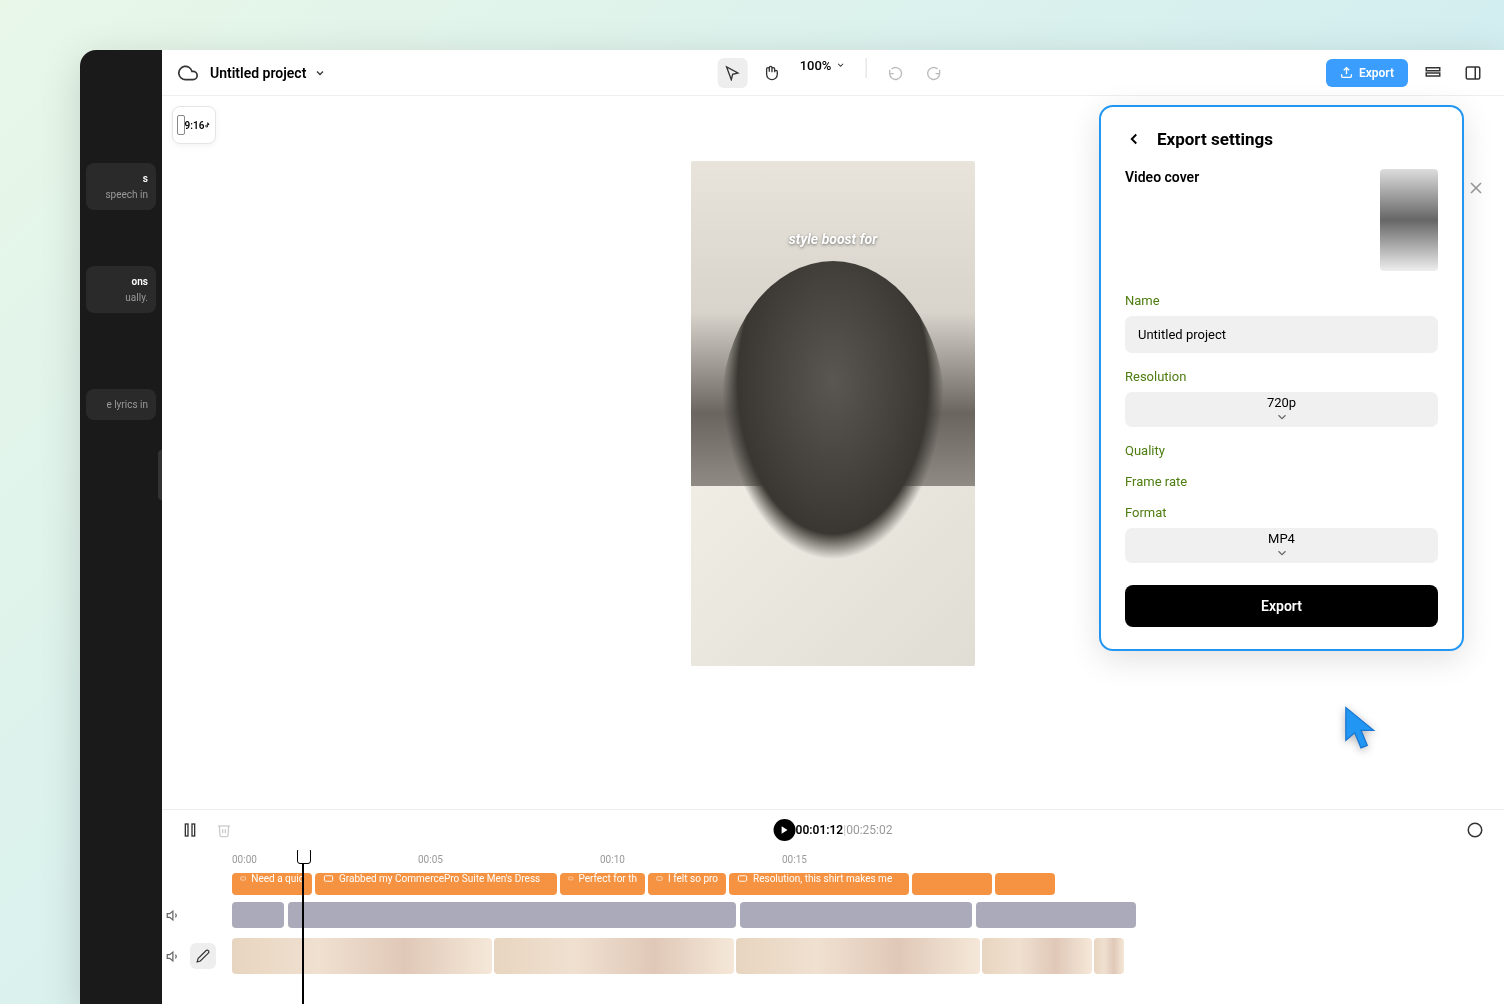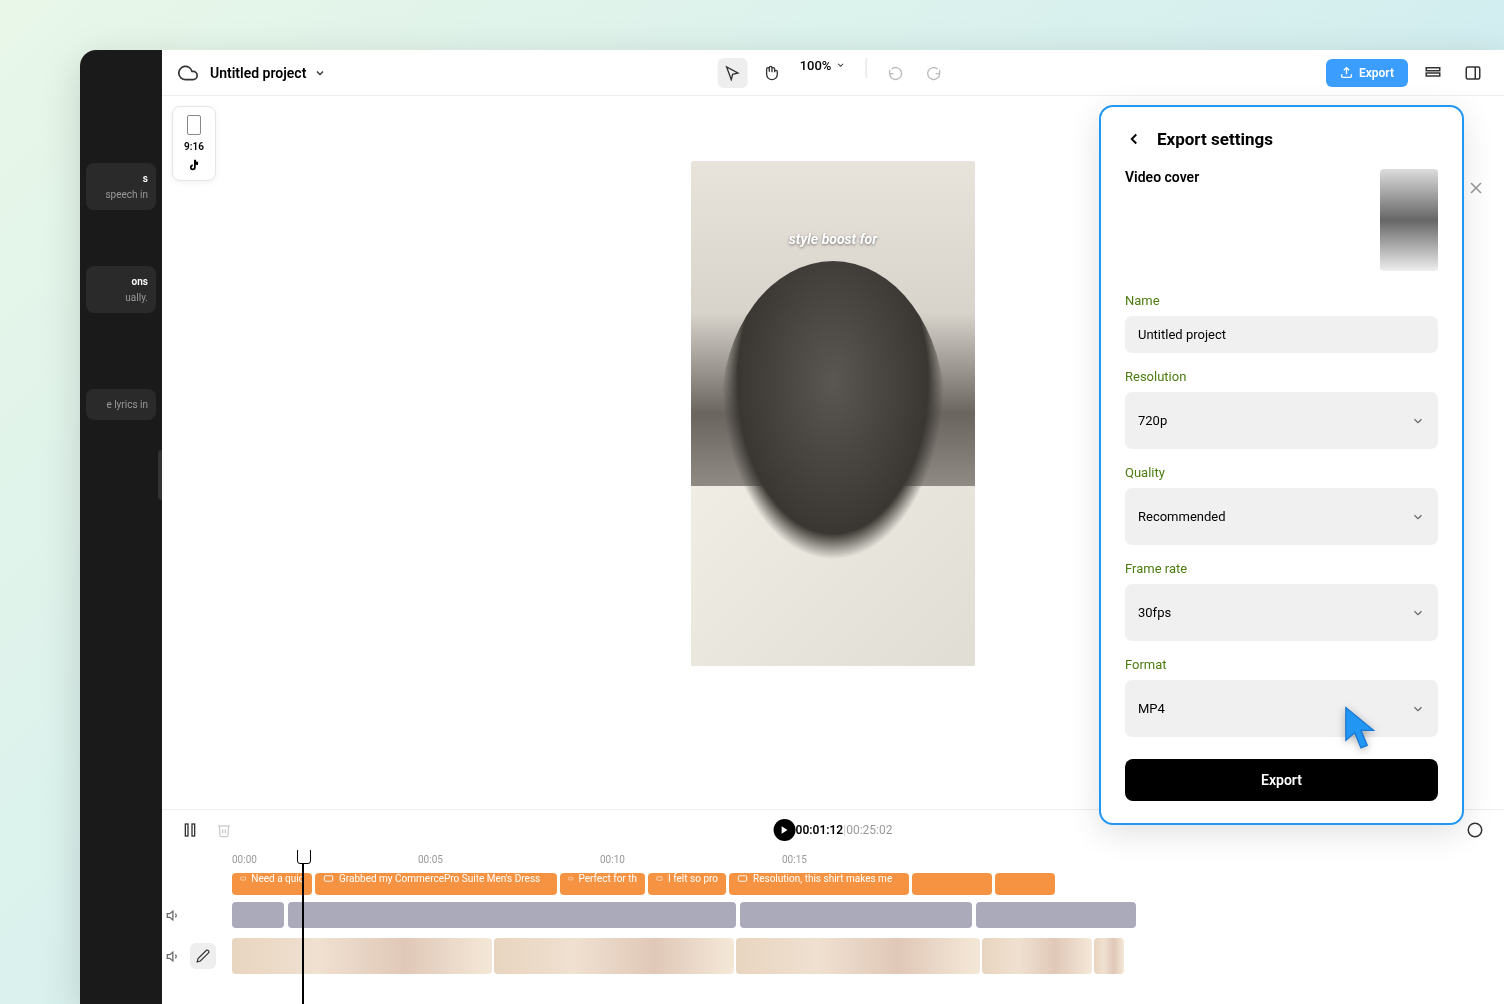--- a/index.html
+++ b/index.html
@@ -19,21 +19,21 @@
     .project-name { font-weight: 600; font-size: 14px; display: flex; align-items: center; gap: 8px; }
     .top-center { position: absolute; left: 50%; transform: translateX(-50%); display: flex; align-items: flex-start; gap: 8px; }
     .tool-btn { width: 30px; height: 30px; border-radius: 6px; display: flex; align-items: center; justify-content: center; cursor: pointer; }
     .tool-btn.active { background: #eee; }
     .zoom-text { font-size: 13px; font-weight: 500; display: flex; align-items: center; gap: 4px; padding: 0 6px; }
     .divider-v { width: 1px; height: 20px; background: #ddd; margin: 0 6px; }
     .top-right { margin-left: auto; display: flex; align-items: center; gap: 10px; }
     .export-btn { background: #3b9eff; color: #fff; border: none; padding: 7px 14px; border-radius: 6px; font-size: 12px; font-weight: 600; display: flex; align-items: center; gap: 6px; cursor: pointer; }
     
     .canvas-area { flex: 1; background: #fff; position: relative; display: flex; justify-content: center; padding-top: 65px; }
-    .aspect-chip { position: absolute; left: 10px; top: 10px; width: 44px; background: #fff; border: 1px solid #e5e5e5; border-radius: 8px; padding: 8px 4px; display: flex; flex-direction: column; align-items: center; gap: 6px; box-shadow: 0 2px 6px rgba(0,0,0,0.05); }
+    .aspect-chip { position: absolute; left: 10px; top: 10px; width: 44px; background: #fff; border: 1px solid #e5e5e5; border-radius: 8px; padding: 8px 4px; display: flex; flex-direction: row; align-items: center; box-shadow: 0 2px 6px rgba(0,0,0,0.05); }
     .aspect-rect { width: 14px; height: 20px; border: 1.5px solid #888; border-radius: 2px; }
     .aspect-text { font-size: 10px; font-weight: 600; }
     
     .video-preview { width: 284px; height: 505px; background: linear-gradient(180deg, #e8e4dc 0%, #d8d4cc 30%, #6b6560 50%, #eae6de 100%); border-radius: 2px; position: relative; overflow: hidden; }
     .preview-caption { position: absolute; top: 70px; left: 50%; transform: translateX(-50%); color: #fff; font-style: italic; font-weight: 700; font-size: 14px; text-shadow: 0 1px 3px rgba(0,0,0,0.5); white-space: nowrap; }
     .cat-shape { position: absolute; top: 100px; left: 30px; right: 30px; height: 300px; background: radial-gradient(ellipse at 50% 40%, #5a5752 0%, #3a3732 60%, transparent 70%); border-radius: 50% 50% 40% 40%; }
     .floor { position: absolute; bottom: 0; left: 0; right: 0; height: 180px; background: linear-gradient(135deg, #f0ede5 0%, #e0ddd5 100%); }
     
     .timeline-section { height: 195px; border-top: 1px solid #eee; background: #fff; display: flex; flex-direction: column; }
     .timeline-toolbar { height: 40px; display: flex; align-items: center; padding: 0 20px; gap: 18px; }
@@ -61,21 +61,21 @@
     
     .export-modal { position: absolute; right: 40px; top: 105px; width: 365px; background: #fff; border: 2.5px solid #2196f3; border-radius: 14px; padding: 22px 24px; z-index: 100; box-shadow: 0 8px 32px rgba(0,0,0,0.12); }
     .modal-header { display: flex; align-items: center; gap: 14px; margin-bottom: 20px; }
     .modal-title { font-size: 17px; font-weight: 700; }
     .cover-row { display: flex; justify-content: space-between; align-items: flex-start; margin-bottom: 22px; }
     .cover-label { font-size: 14px; font-weight: 600; }
     .cover-thumb { width: 58px; height: 102px; background: linear-gradient(180deg, #ddd 0%, #666 50%, #eee 100%); border-radius: 4px; }
     .form-group { margin-bottom: 16px; }
     .form-label { font-size: 13px; color: #4d7c0f; margin-bottom: 8px; display: block; }
     .form-input { width: 100%; background: #f0f0f0; border: none; border-radius: 7px; padding: 11px 13px; font-size: 13px; }
-    .form-select { width: 100%; background: #f0f0f0; border: none; border-radius: 7px; padding: 21px 13px; font-size: 13px; display: flex; justify-content: space-between; align-items: center; cursor: pointer; }
+    .form-select { width: 100%; background: #f0f0f0; border: none; border-radius: 7px; padding: 3px 13px; font-size: 13px; display: flex; justify-content: space-between; align-items: center; cursor: pointer; flex-direction: column; }
     .export-action { width: 100%; background: #000; color: #fff; border: none; border-radius: 8px; padding: 13px; font-size: 14px; font-weight: 600; cursor: pointer; margin-top: 6px; }
     
     .close-x { position: absolute; right: 14px; top: 128px; width: 24px; height: 24px; color: #999; z-index: 50; cursor: pointer; }
     
     .cursor-overlay { position: absolute; right: 122px; top: 705px; z-index: 200; }
     .cursor-svg { width: 42px; height: 48px; filter: drop-shadow(0 2px 4px rgba(0,0,0,0.3)); }
     
     svg { display: block; }
   </style>
 </head>
@@ -334,36 +334,24 @@
     <div class="form-select">
       <span>720p</span>
       <svg width="14" height="14" viewBox="0 0 24 24" fill="none" stroke="#666" stroke-width="2">
           <polyline points="6 9 12 15 18 9"></polyline>
         </svg>
     </div>
   </div>
   
   <div class="form-group">
     <label class="form-label">Quality</label>
-    <div class="form-select">
-      <span>Recommended</span>
-      <svg width="14" height="14" viewBox="0 0 24 24" fill="none" stroke="#666" stroke-width="2">
-          <polyline points="6 9 12 15 18 9"></polyline>
-        </svg>
-    </div>
   </div>
   
   <div class="form-group">
     <label class="form-label">Frame rate</label>
-    <div class="form-select">
-      <span>30fps</span>
-      <svg width="14" height="14" viewBox="0 0 24 24" fill="none" stroke="#666" stroke-width="2">
-          <polyline points="6 9 12 15 18 9"></polyline>
-        </svg>
-    </div>
   </div>
   
   <div class="form-group">
     <label class="form-label">Format</label>
     <div class="form-select">
       <span>MP4</span>
       <svg width="14" height="14" viewBox="0 0 24 24" fill="none" stroke="#666" stroke-width="2">
           <polyline points="6 9 12 15 18 9"></polyline>
         </svg>
     </div>

